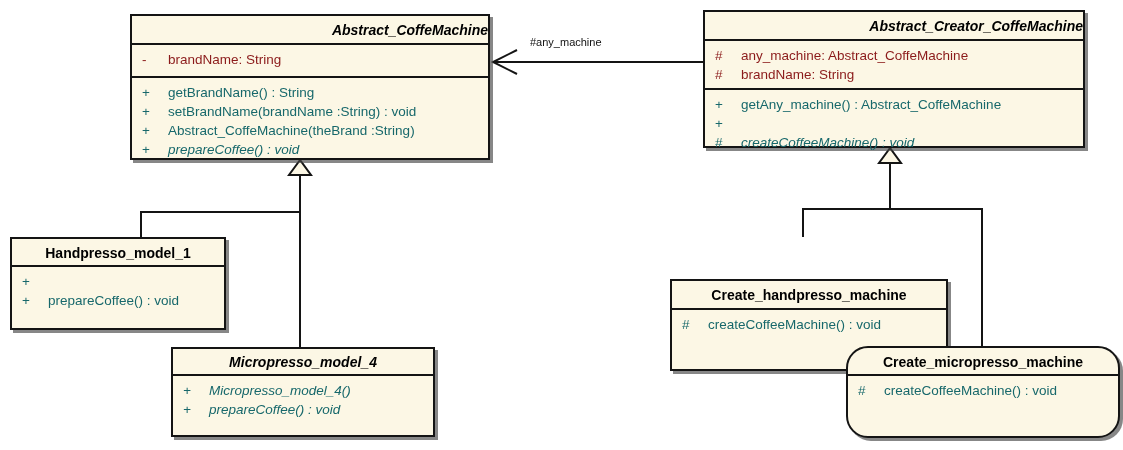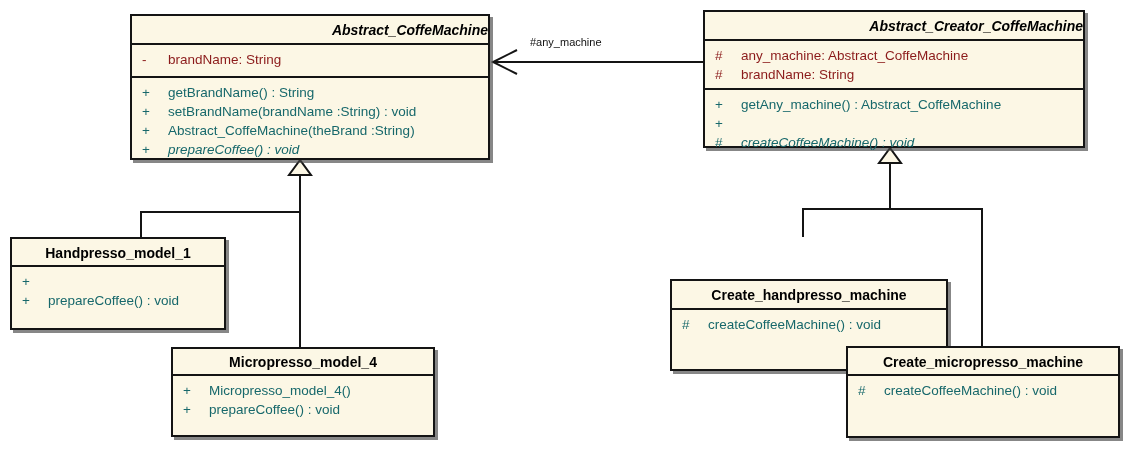--- a/index.html
+++ b/index.html
@@ -38,25 +38,25 @@
 
   
   .box-a{left:130px;top:14px;width:360px;height:146px;}
   .box-a .uml-title{height:27px;padding-top:6px;}
   .box-a .attrs{height:33px;}
   .box-b{left:703px;top:10px;width:382px;height:138px;}
   .box-b .uml-title{height:27px;padding-top:6px;border-radius:11px;}
   .box-b .attrs{height:49px;}
   .box-c{left:10px;top:237px;width:216px;height:93px;}
   .box-c .uml-title{height:26px;padding-top:6px;}
-  .box-d{left:171px;top:347px;width:264px;height:90px;}
+  .box-d{left:171px;top:347px;width:264px;height:90px;font-style:italic;}
   .box-d .uml-title{height:25px;padding-top:5px;}
   .box-e{left:670px;top:235px;width:278px;height:92px;margin-top:44px;}
   .box-e .uml-title{height:27px;padding-top:6px;}
-  .box-f{left:846px;top:346px;width:274px;height:92px;}
+  .box-f{left:846px;top:346px;width:274px;height:92px;border-radius:22px;}
   .box-f .uml-title{height:26px;padding-top:6px;}
 
   .connectors{
     position:absolute;left:0;top:0;width:1123px;height:450px;
     pointer-events:none;
   }
   .edge-label{
     position:absolute;
     left:530px;top:36px;
     font-size:11px;

